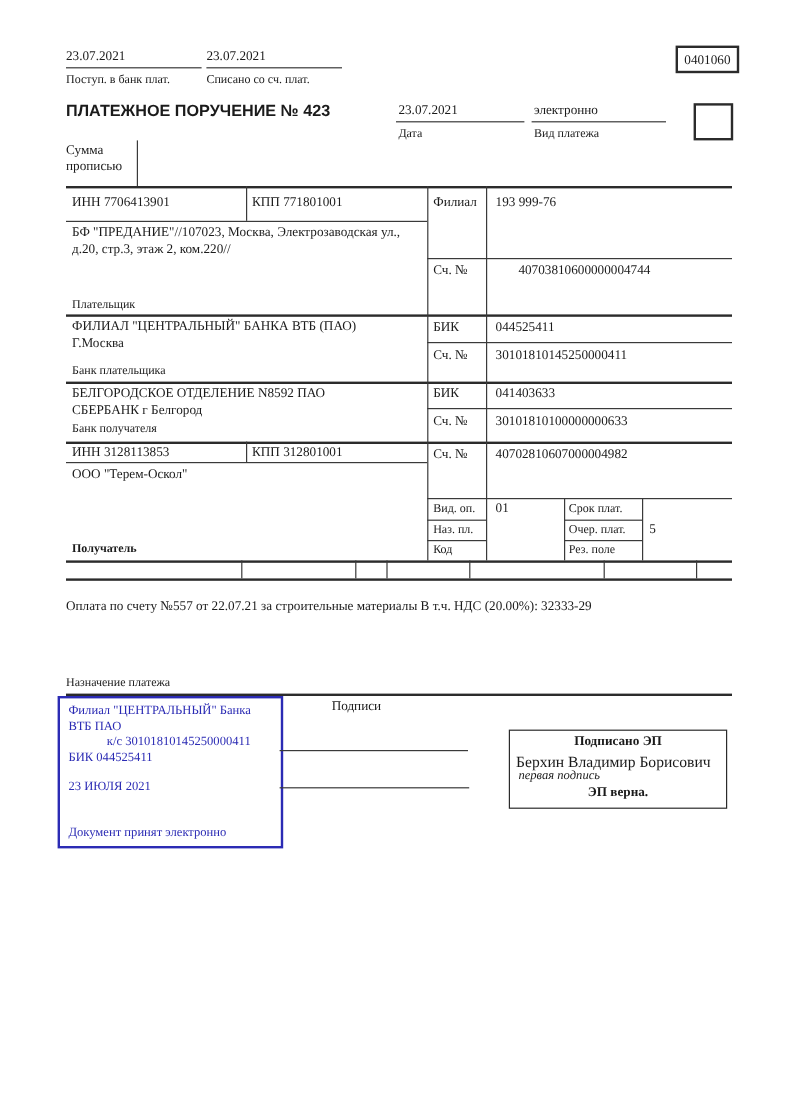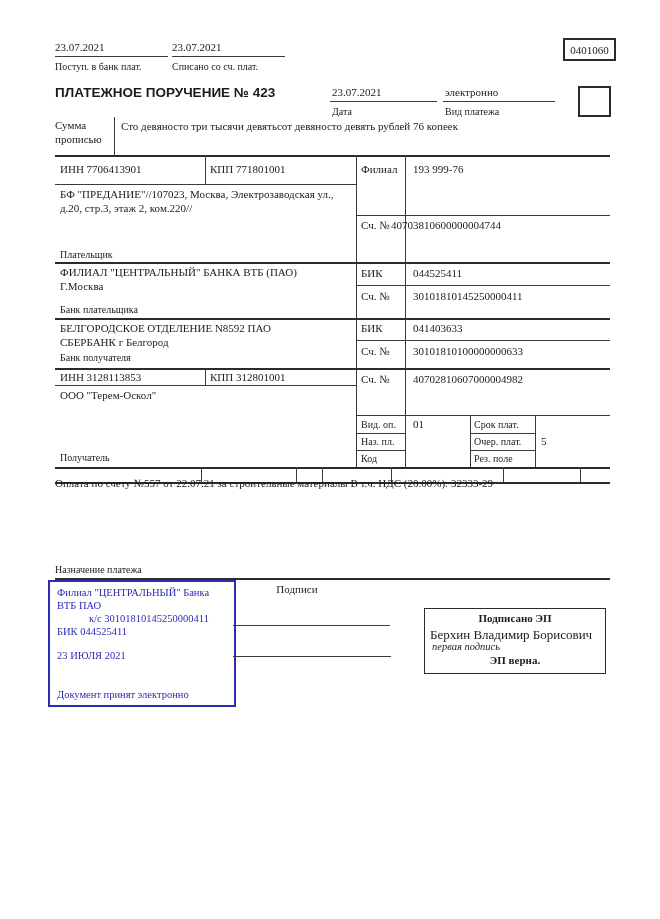--- a/index.html
+++ b/index.html
@@ -48,21 +48,20 @@
   <div class="t small" style="left:332px;top:105px;">Дата</div>
 
   <div class="t" style="left:445px;top:85px;">электронно</div>
   <div class="hl" style="left:443px;top:101px;width:112px;"></div>
   <div class="t small" style="left:445px;top:105px;">Вид платежа</div>
 
   <div class="box" style="left:578px;top:86px;width:29px;height:27px;"></div>
 
   <div class="t wrap" style="left:55px;top:118px;width:58px;">Сумма прописью</div>
   <div class="vl" style="left:114px;top:117px;height:38px;"></div>
-  <div class="t wrap" style="left:121px;top:119px;width:485px;">Сто девяносто три тысячи девятьсот девяносто девять рублей 76 копеек</div>
 
   <div class="hl thick" style="left:55px;top:155px;width:555px;"></div>
   <div class="hl" style="left:55px;top:184px;width:301px;"></div>
   <div class="hl" style="left:356px;top:215px;width:254px;"></div>
   <div class="hl thick" style="left:55px;top:262px;width:555px;"></div>
   <div class="hl" style="left:356px;top:285px;width:254px;"></div>
   <div class="hl thick" style="left:55px;top:318px;width:555px;"></div>
   <div class="hl" style="left:356px;top:340px;width:254px;"></div>
   <div class="hl thick" style="left:55px;top:368px;width:555px;"></div>
   <div class="hl" style="left:55px;top:385px;width:301px;"></div>
@@ -89,21 +88,21 @@
   <div class="vl" style="left:580px;top:467px;height:15px;"></div>
 
   <div class="t" style="left:60px;top:162px;">ИНН 7706413901</div>
   <div class="t" style="left:210px;top:162px;">КПП 771801001</div>
   <div class="t" style="left:361px;top:162px;">Филиал</div>
   <div class="t" style="left:413px;top:162px;">193 999-76</div>
 
   <div class="t wrap" style="left:60px;top:187px;width:292px;">БФ "ПРЕДАНИЕ"//107023, Москва, Электрозаводская ул., д.20, стр.3, этаж 2, ком.220//</div>
   <div class="t sec" style="left:60px;top:248px;">Плательщик</div>
   <div class="t" style="left:361px;top:218px;">Сч. №</div>
-  <div class="t" style="left:391px;top:218px;font-family:Liberation Serif, serif;">40703810600000004744</div>
+  <div class="t" style="left:432px;top:218px;font-family:Liberation Serif, serif;">40703810600000004744</div>
 
   <div class="t preline" style="left:60px;top:265px;width:292px;">ФИЛИАЛ "ЦЕНТРАЛЬНЫЙ" БАНКА ВТБ (ПАО)
 Г.Москва</div>
   <div class="t sec" style="left:60px;top:303px;">Банк плательщика</div>
   <div class="t" style="left:361px;top:266px;">БИК</div>
   <div class="t" style="left:413px;top:266px;">044525411</div>
   <div class="t" style="left:361px;top:289px;">Сч. №</div>
   <div class="t" style="left:413px;top:289px;">30101810145250000411</div>
 
   <div class="t preline" style="left:60px;top:321px;width:292px;">БЕЛГОРОДСКОЕ ОТДЕЛЕНИЕ N8592 ПАО
@@ -112,32 +111,32 @@
   <div class="t" style="left:361px;top:321px;">БИК</div>
   <div class="t" style="left:413px;top:321px;">041403633</div>
   <div class="t" style="left:361px;top:344px;">Сч. №</div>
   <div class="t" style="left:413px;top:344px;">30101810100000000633</div>
 
   <div class="t" style="left:60px;top:370px;">ИНН 3128113853</div>
   <div class="t" style="left:210px;top:370px;">КПП 312801001</div>
   <div class="t" style="left:361px;top:372px;">Сч. №</div>
   <div class="t" style="left:413px;top:372px;">40702810607000004982</div>
   <div class="t" style="left:60px;top:388px;">ООО "Терем-Оскол"</div>
-  <div class="t sec" style="left:60px;top:451px;">Получатель</div>
+  <div class="t sec" style="left:60px;top:451px;font-weight:bold;">Получатель</div>
 
   <div class="t sec" style="left:361px;top:418px;">Вид. оп.</div>
   <div class="t" style="left:413px;top:417px;">01</div>
   <div class="t sec" style="left:474px;top:418px;">Срок плат.</div>
   <div class="t sec" style="left:361px;top:435px;">Наз. пл.</div>
   <div class="t sec" style="left:474px;top:435px;">Очер. плат.</div>
   <div class="t" style="left:541px;top:434px;">5</div>
   <div class="t sec" style="left:361px;top:452px;">Код</div>
   <div class="t sec" style="left:474px;top:452px;">Рез. поле</div>
 
-  <div class="t wrap" style="left:55px;top:476px;width:555px;">Оплата по счету №557 от 22.07.21 за строительные материалы В т.ч. НДС (20.00%): 32333-29</div>
+  <div class="t wrap" style="left:55px;top:498px;width:555px;">Оплата по счету №557 от 22.07.21 за строительные материалы В т.ч. НДС (20.00%): 32333-29</div>
   <div class="t sec" style="left:55px;top:563px;">Назначение платежа</div>
   <div class="hl thick" style="left:55px;top:578px;width:555px;"></div>
 
   <div class="bluebox" style="left:48px;top:580px;width:184px;height:123px;">
     <div class="blue" style="position:absolute;left:7px;top:4px;width:170px;font-size:10.5px;line-height:1.25;">Филиал "ЦЕНТРАЛЬНЫЙ" Банка ВТБ ПАО</div>
     <div class="blue" style="position:absolute;left:7px;top:31px;font-size:10.5px;white-space:nowrap;margin-left:32px;">к/с 30101810145250000411</div>
     <div class="blue" style="position:absolute;left:7px;top:44px;font-size:10.5px;white-space:nowrap;">БИК 044525411</div>
     <div class="blue" style="position:absolute;left:7px;top:68px;font-size:10.5px;white-space:nowrap;">23 ИЮЛЯ 2021</div>
     <div class="blue" style="position:absolute;left:7px;bottom:5px;font-size:10.5px;white-space:nowrap;">Документ принят электронно</div>
   </div>

